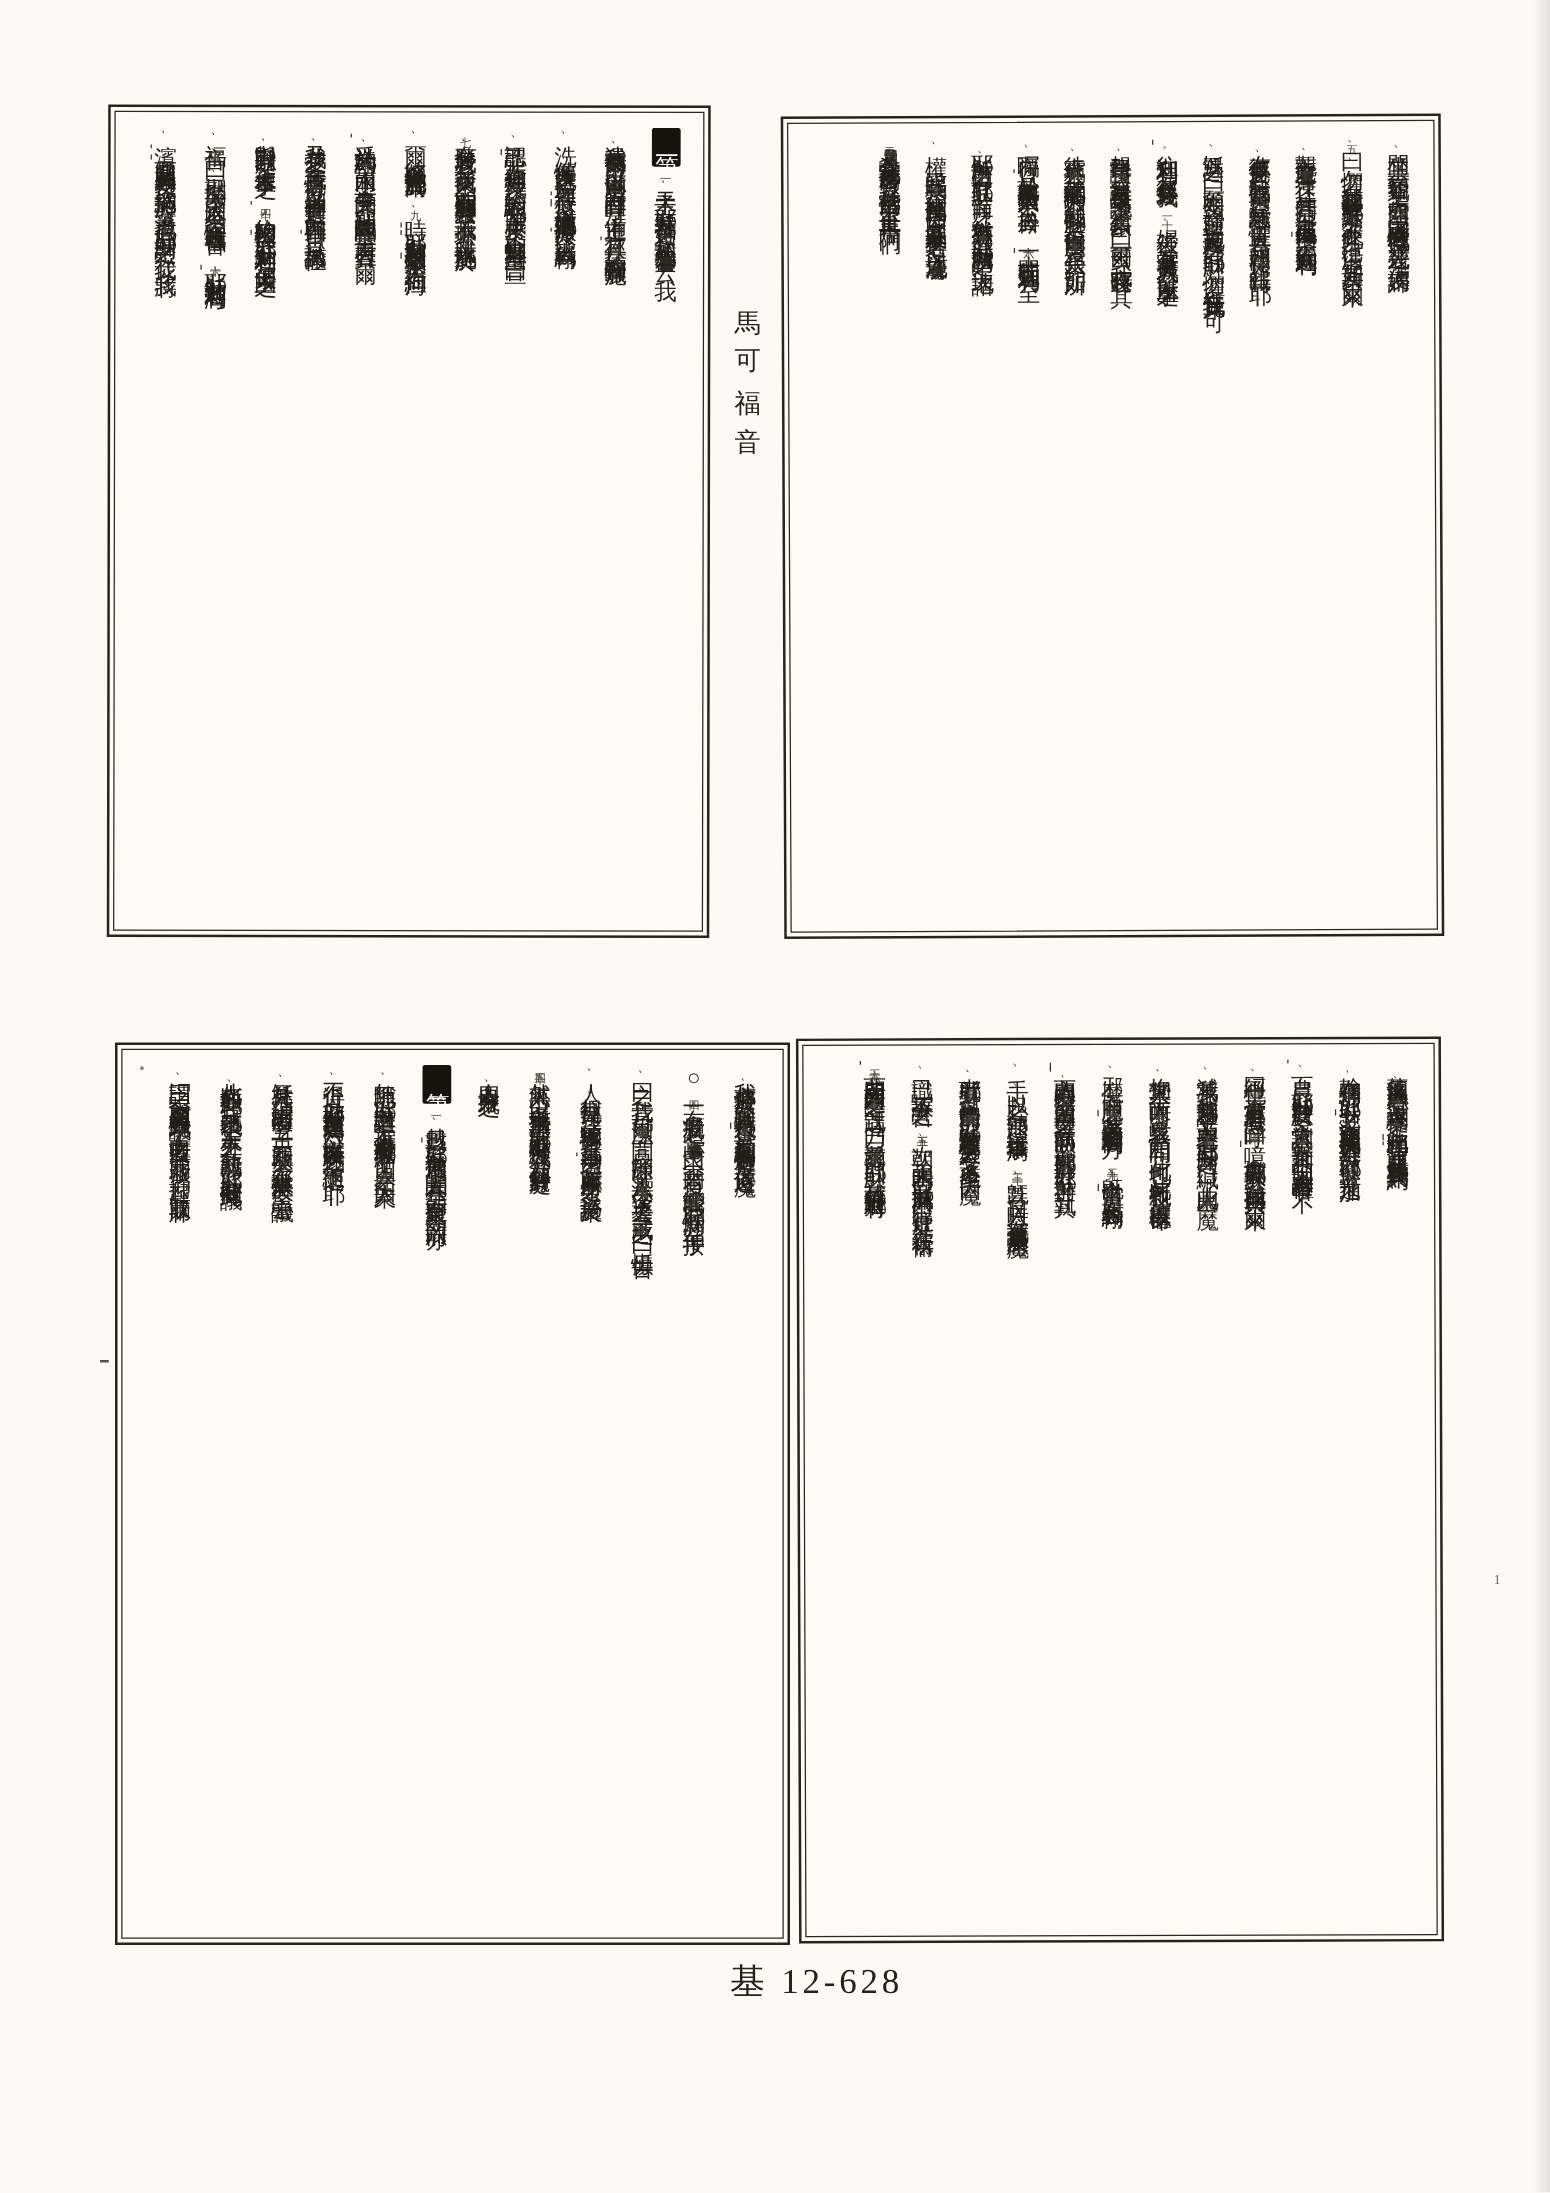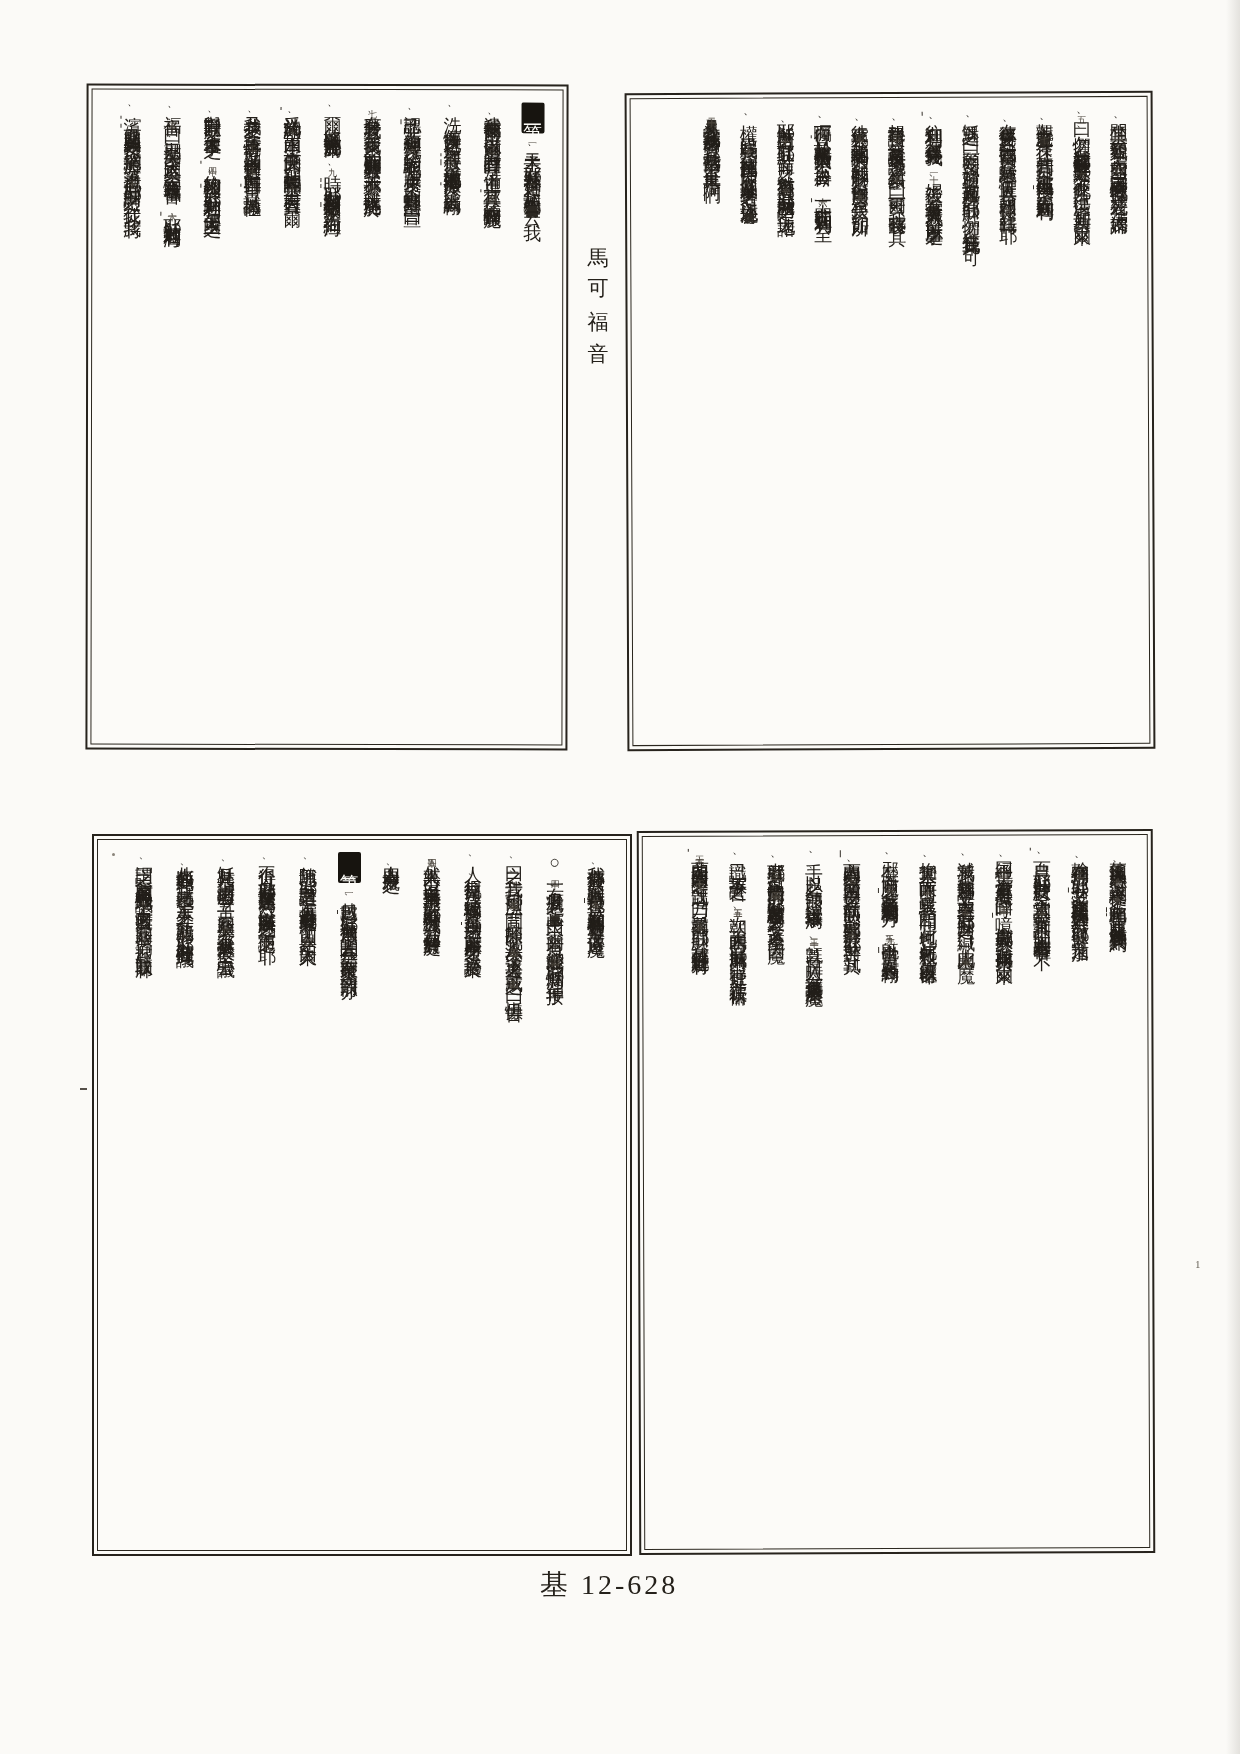--- a/index.html
+++ b/index.html
@@ -27,21 +27,21 @@
   .seg-t{}
   .seg-p{border-left:1.2px solid #35302a;padding-left:1px;}
   .seg-s{font-size:11px;letter-spacing:0;color:#2e2a24;}
   .seg-m{font-size:9px;letter-spacing:0;color:#4a443c;}
   .pu{font-size:11px;letter-spacing:0;}
   .seg-c{background:#17140f;color:#fdfcf8;padding:7px 1px 9px 1px;
     border-radius:2px;letter-spacing:5px;font-size:19px;margin-bottom:5px;}
   .gutter-title{position:absolute;left:584px;top:232px;
     writing-mode:vertical-rl;text-orientation:upright;
     font-size:21px;letter-spacing:31px;color:#25211b;}
-  .footer{position:absolute;left:540px;top:1566px;
+  .footer{position:absolute;left:584px;top:1566px;
     font-size:28px;letter-spacing:3px;color:#25211b;}
   .speck{position:absolute;color:#6b655c;font-size:11px;}
   .speck-line{position:absolute;width:7px;height:2px;background:#55504a;}
   .speck-dot{position:absolute;width:3px;height:3px;border-radius:50%;background:#8a847a;}
 </style>
 </head>
 <body>
 
 <div class="edge-shade"></div>
 

